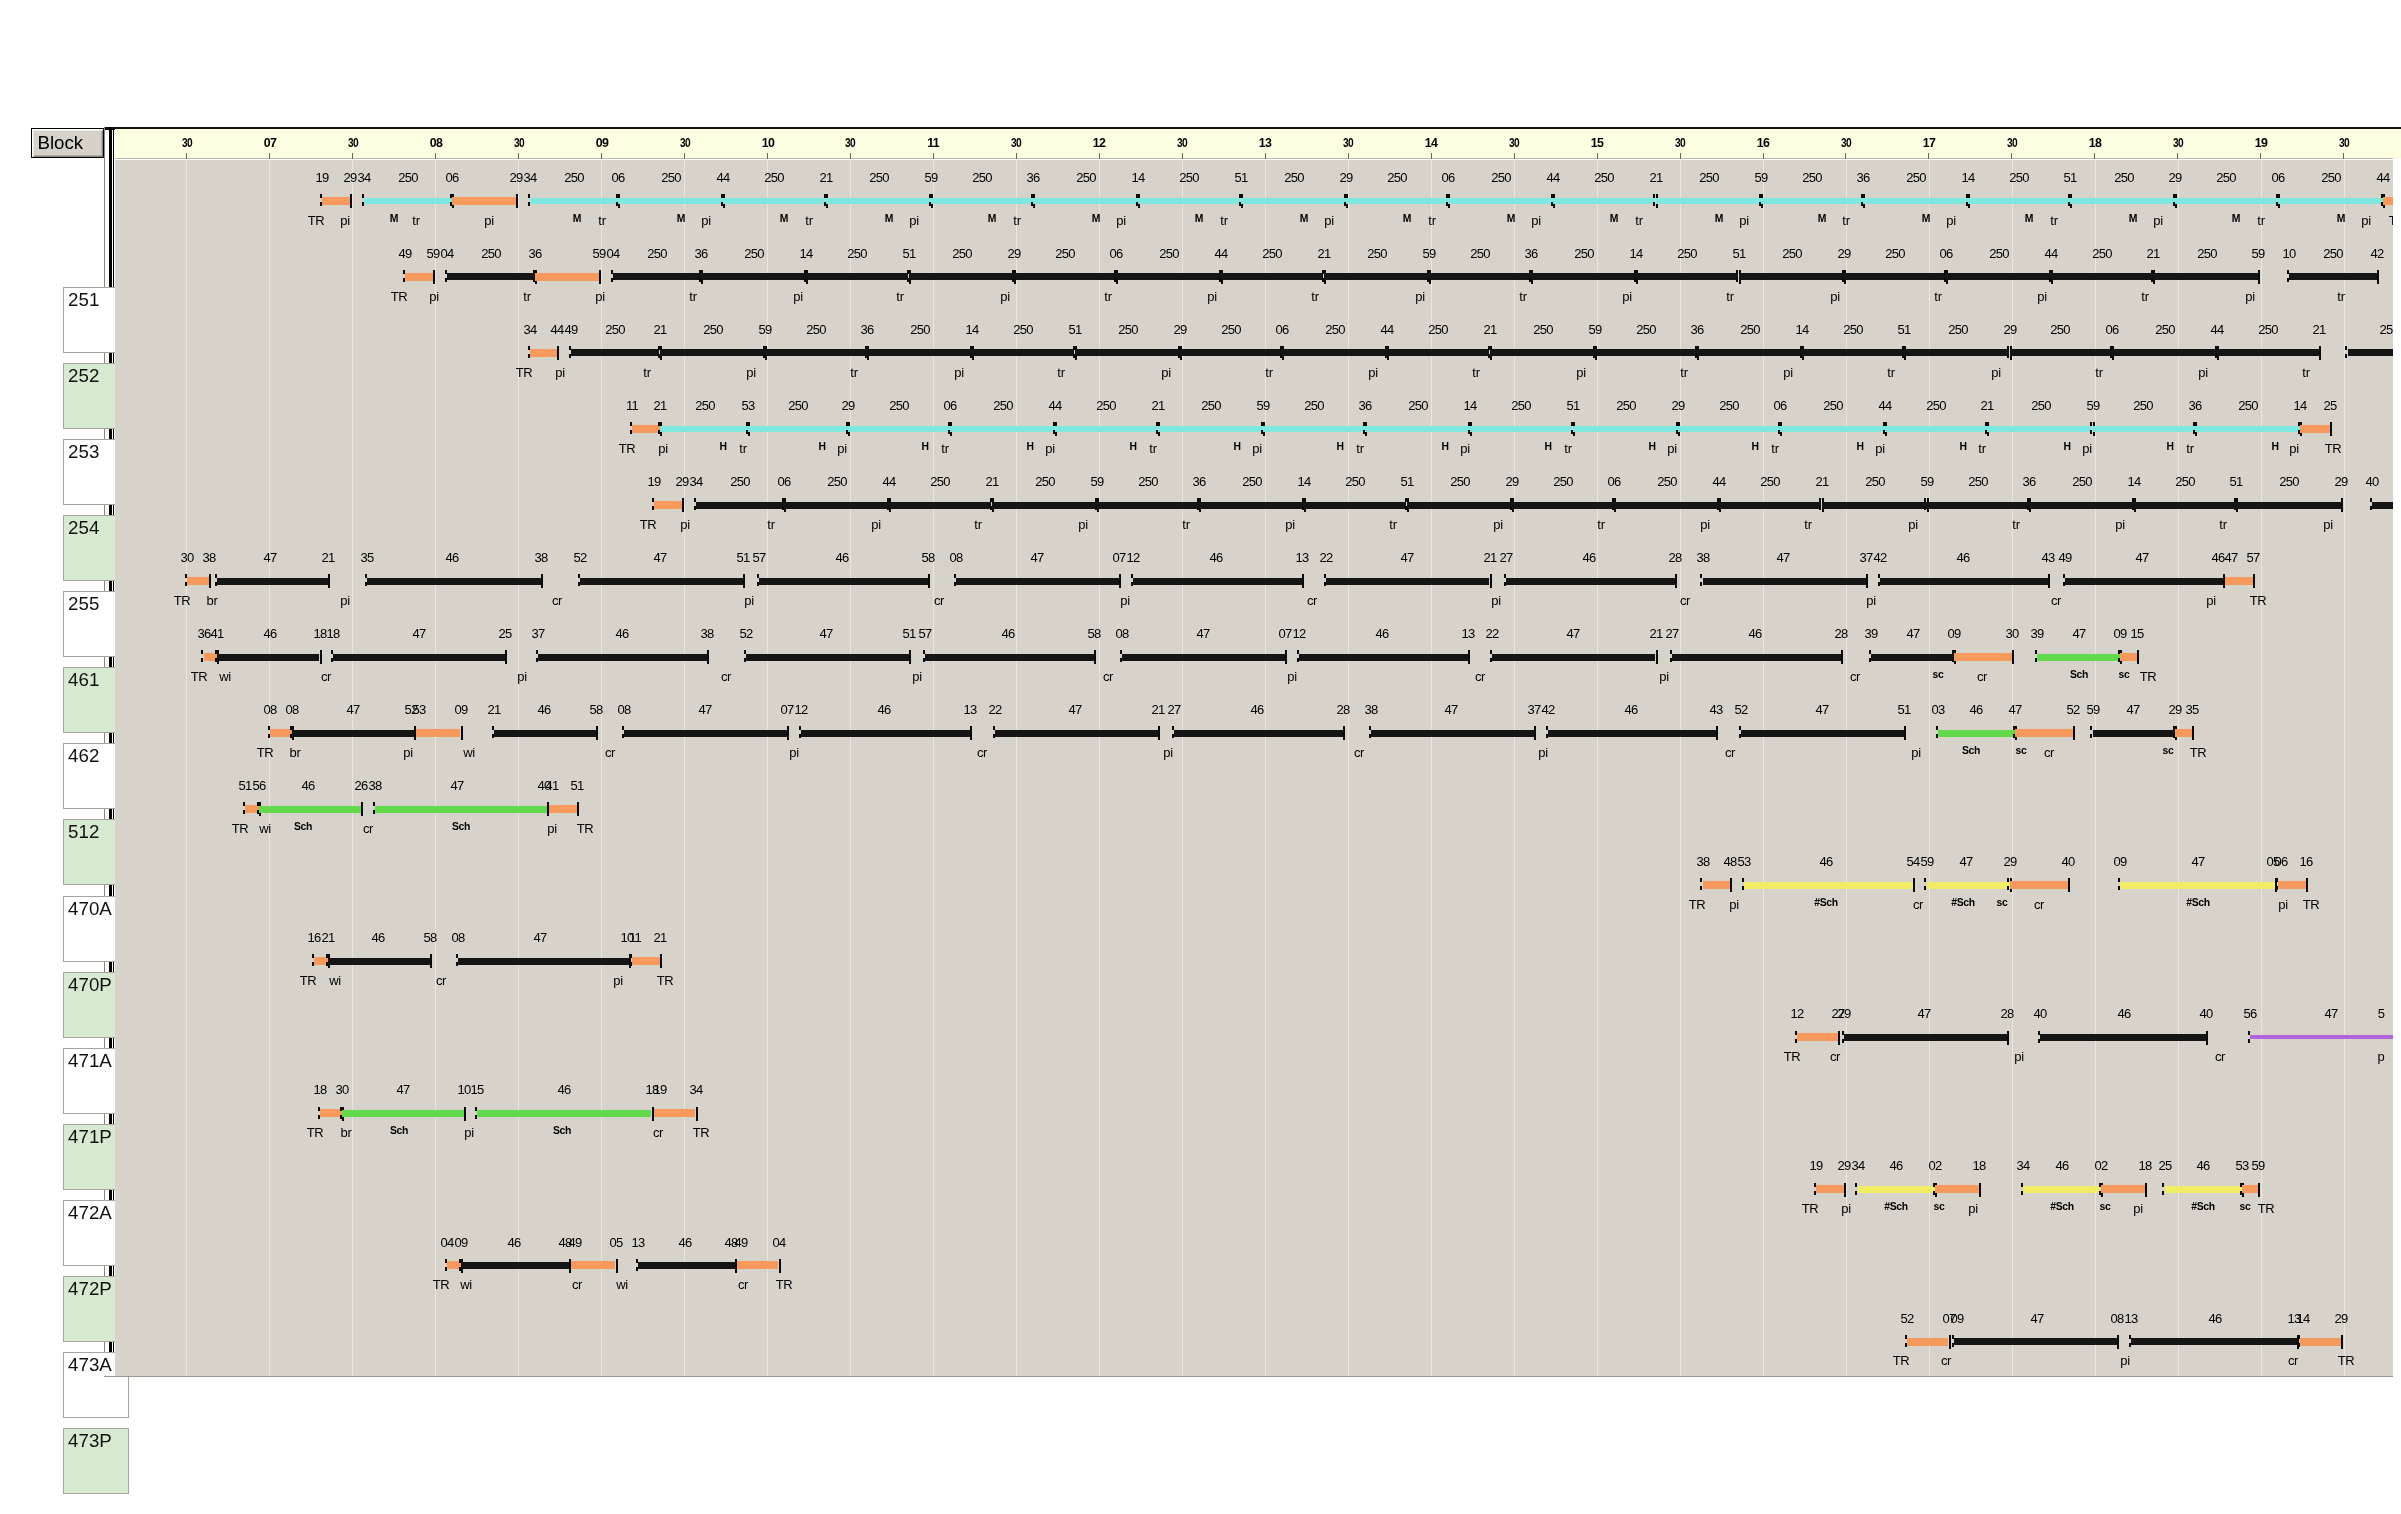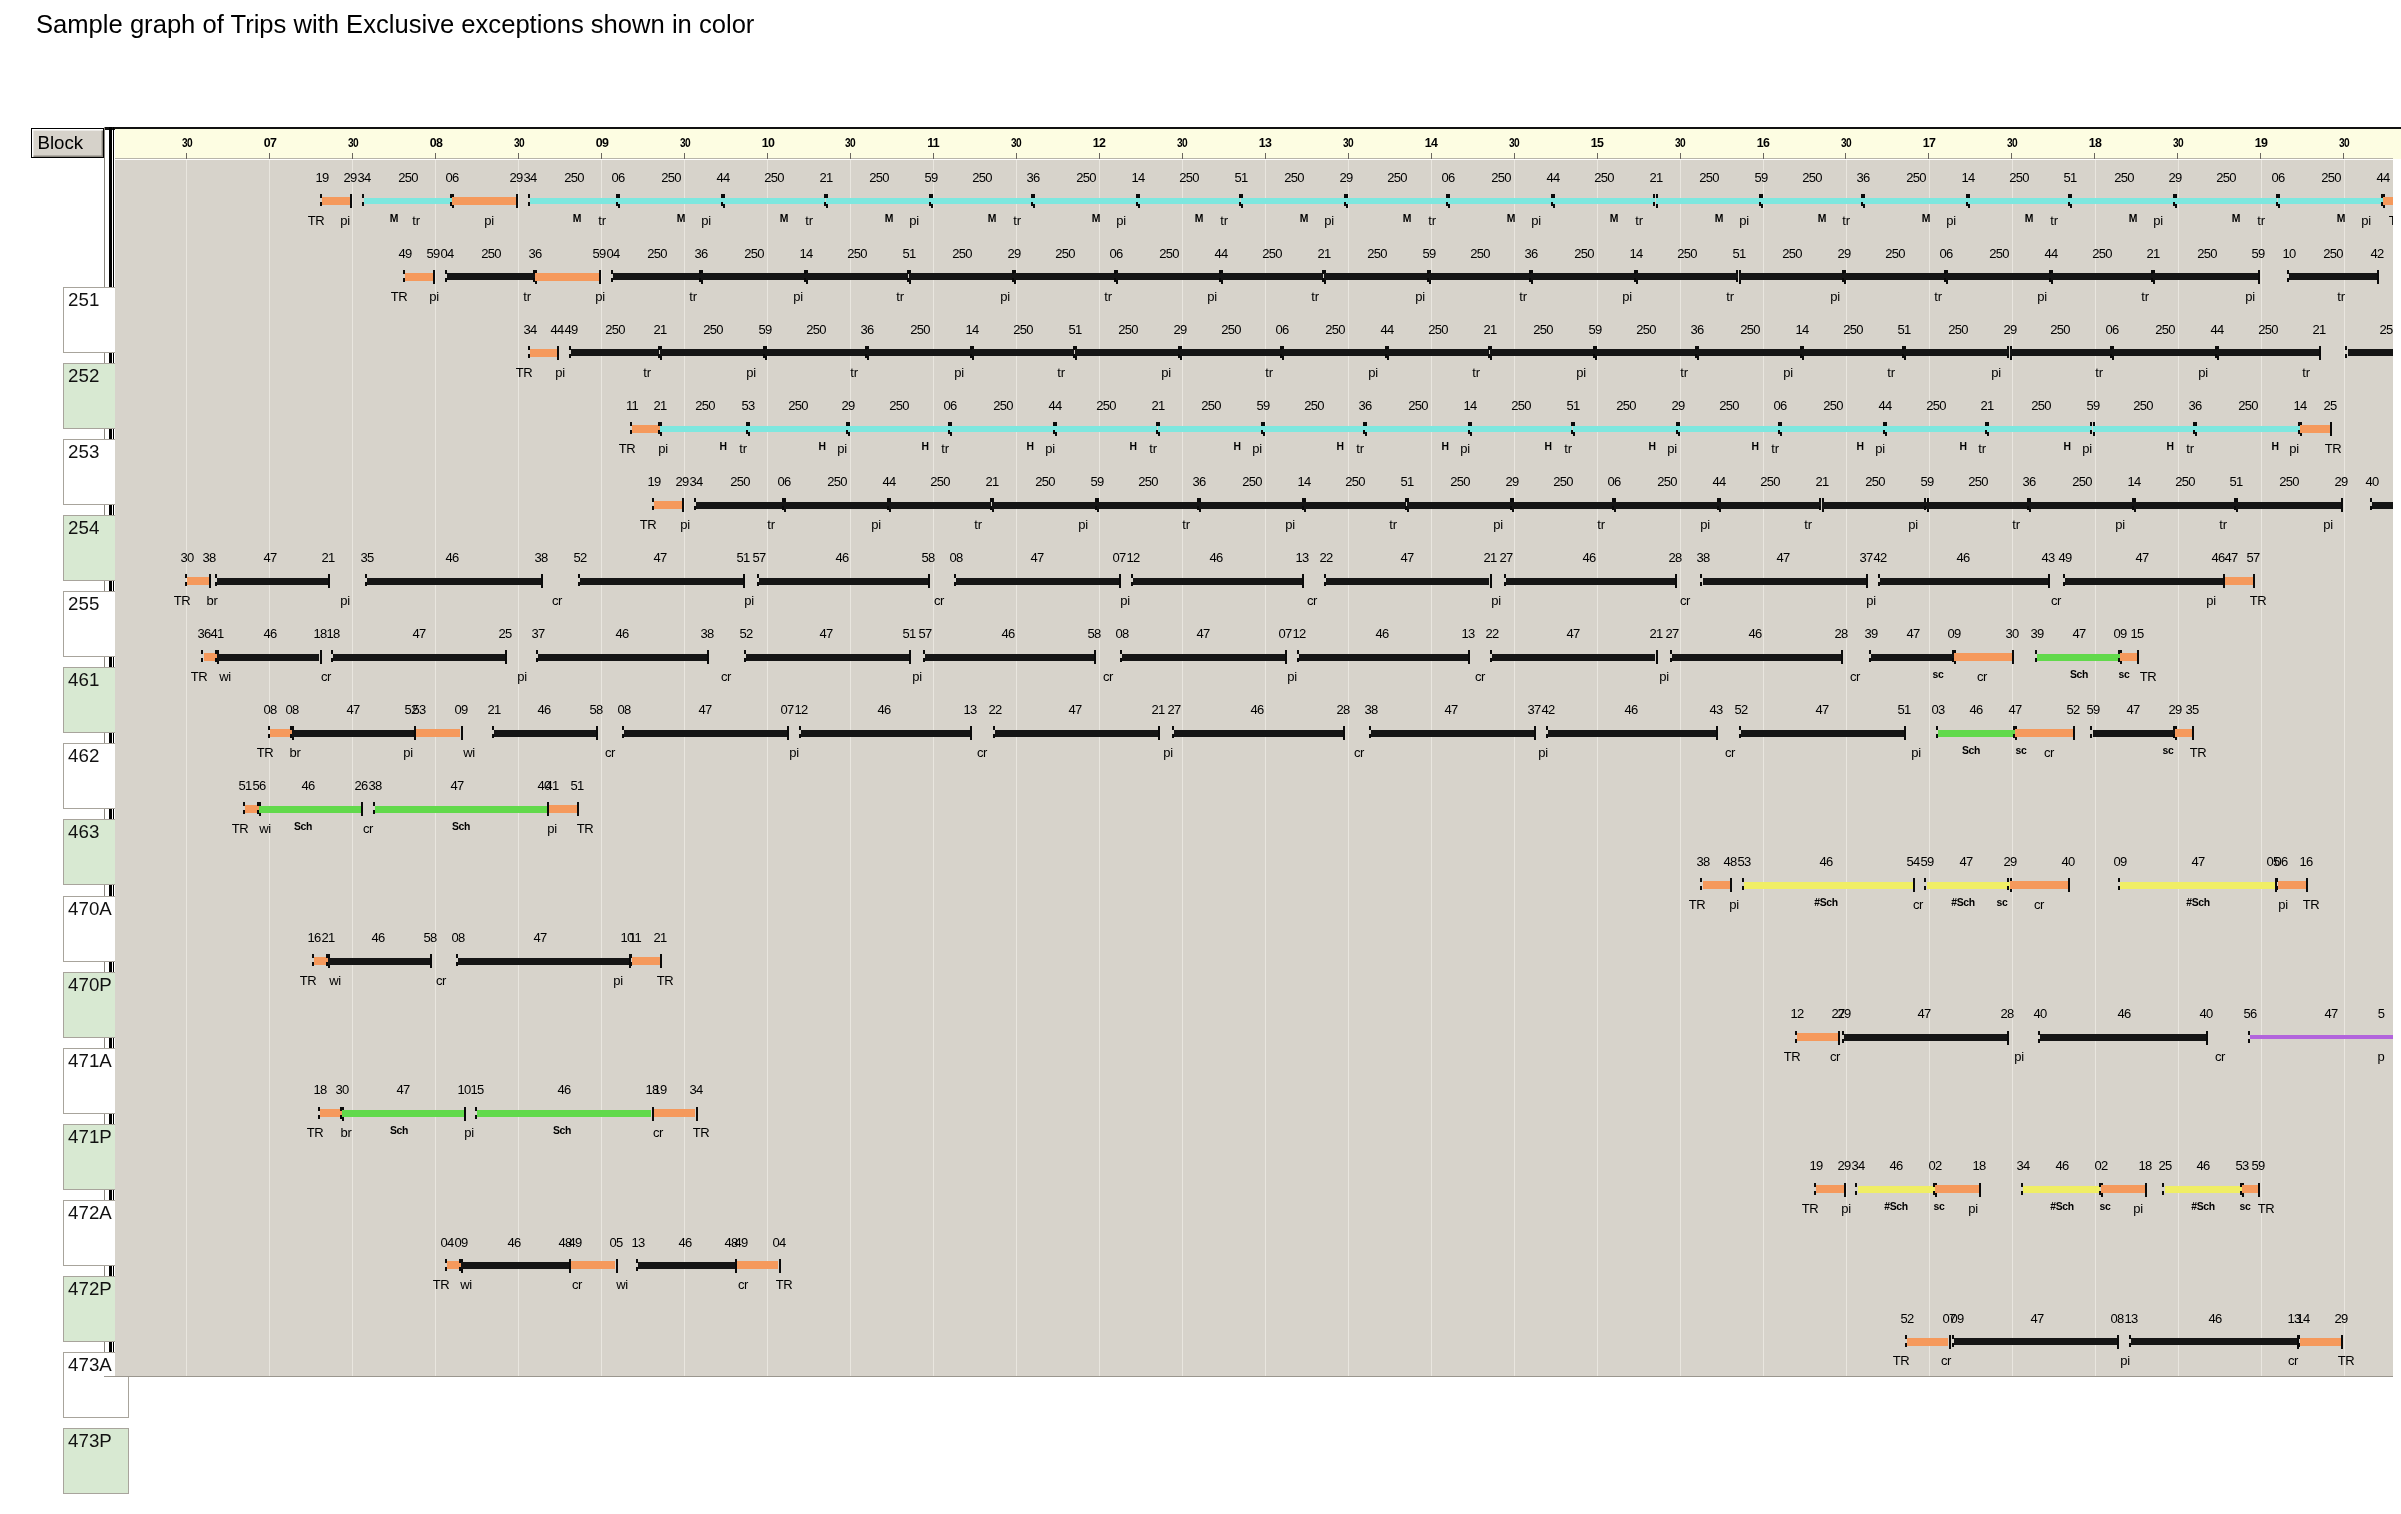--- a/index.html
+++ b/index.html
@@ -32,21 +32,20 @@
   .tnum{position:absolute;transform:translateX(-50%);font-size:13px;letter-spacing:-0.7px;
       color:#000;white-space:nowrap;}
   .tbot{position:absolute;transform:translateX(-50%);font-size:13px;letter-spacing:-0.3px;
       color:#000;white-space:nowrap;}
   .tbot.small{font-size:10.4px;font-weight:600;}
 </style>
 </head>
 <body>
 
 <div id="page">
-  <div id="title">Sample graph of Trips with Exclusive exceptions shown in color</div>
   <div id="chart-top"></div>
   <div class="vline" style="left:104px;top:127px;width:1.4px;height:1251px;background:#8a867e"></div>
   <div class="vline" style="left:109px;top:127px;width:2.8px;height:1251px"></div>
   <div class="vline" style="left:113px;top:127px;width:1.4px;height:1251px"></div>
   <div id="head-band"></div>
   <div id="head-underline"></div>
   <div id="block-head">Block</div>
   <div id="header-labels">
       <div class="hlabel" style="left: 187px; transform: translateX(-50%) scaleX(0.82);">30</div>
       <div class="htick" style="left: 186px;"></div>
@@ -104,21 +103,21 @@
       <div class="htick" style="left: 2343px;"></div>
     </div>
   <div id="block-col">
       <div class="block-cell" style="top: 159px; background: rgb(255, 255, 255);">251</div>
       <div class="block-cell" style="top: 235px; background: rgb(216, 233, 210);">252</div>
       <div class="block-cell" style="top: 311px; background: rgb(255, 255, 255);">253</div>
       <div class="block-cell" style="top: 387px; background: rgb(216, 233, 210);">254</div>
       <div class="block-cell" style="top: 463px; background: rgb(255, 255, 255);">255</div>
       <div class="block-cell" style="top: 539px; background: rgb(216, 233, 210);">461</div>
       <div class="block-cell" style="top: 615px; background: rgb(255, 255, 255);">462</div>
-      <div class="block-cell" style="top: 691px; background: rgb(216, 233, 210);">463</div>
+      <div class="block-cell" style="top: 691px; background: rgb(216, 233, 210);">512</div>
       <div class="block-cell" style="top: 768px; background: rgb(255, 255, 255);">470A</div>
       <div class="block-cell" style="top: 844px; background: rgb(216, 233, 210);">470P</div>
       <div class="block-cell" style="top: 920px; background: rgb(255, 255, 255);">471A</div>
       <div class="block-cell" style="top: 996px; background: rgb(216, 233, 210);">471P</div>
       <div class="block-cell" style="top: 1072px; background: rgb(255, 255, 255);">472A</div>
       <div class="block-cell" style="top: 1148px; background: rgb(216, 233, 210);">472P</div>
       <div class="block-cell" style="top: 1224px; background: rgb(255, 255, 255);">473A</div>
       <div class="block-cell" style="top: 1300px; background: rgb(216, 233, 210);">473P</div>
     </div>
   <div id="plot">

